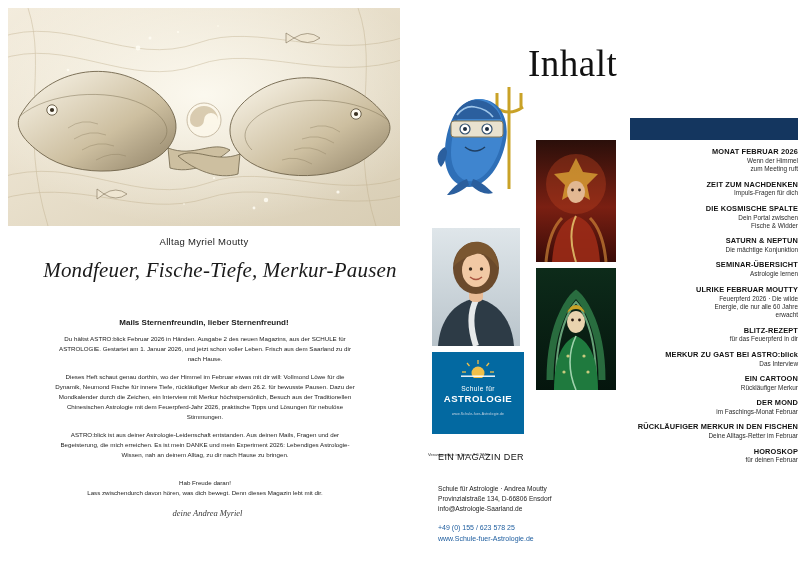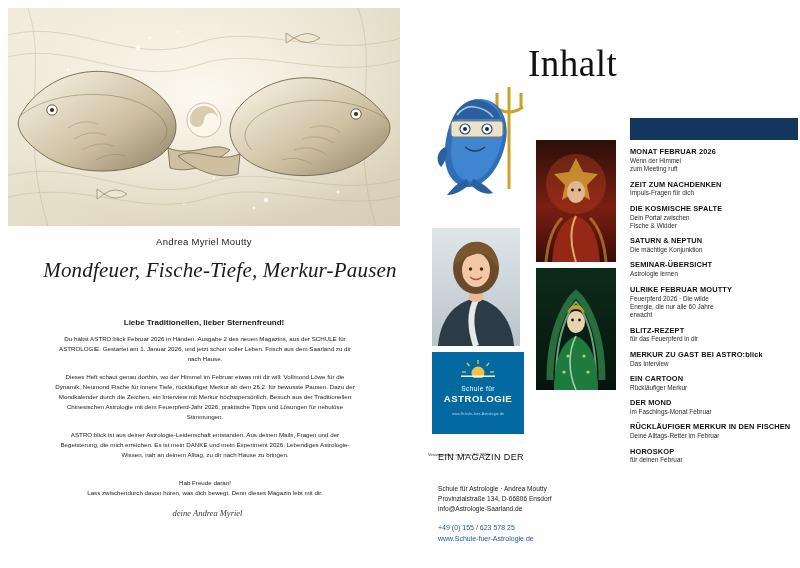--- a/index.html
+++ b/index.html
@@ -122,21 +122,21 @@
     position: absolute; left: 30px; top: 484px; width: 190px;
     font-size: 6.6px; line-height: 1.5; color: #1c1c1c;
   }
   .imprint-phone {
     position: absolute; left: 30px; top: 522px; width: 200px;
     font-size: 7px; line-height: 1.6; color: #1c5c9e;
   }
 
   
   .toc {
-    position: absolute; left: 222px; top: 148px; width: 168px;
+    position: absolute; left: 222px; top: 148px; width: 168px; text-align: right;
   }
   .toc-item { margin-bottom: 7.0px; }
   .toc-item .t {
     font-size: 7.4px; font-weight: bold; color: #111;
     letter-spacing: .15px; line-height: 1.2;
   }
   .toc-item .s {
     font-size: 6.4px; color: #2b2b2b; line-height: 1.3;
   }
 </style>
@@ -228,23 +228,23 @@
         <g fill="#fffdf0">
           <circle cx="170" cy="24" r="1"></circle>
             <circle cx="210" cy="18" r=".8"></circle>
           <circle cx="188" cy="60" r=".7"></circle>
             <circle cx="206" cy="170" r=".9"></circle>
           <circle cx="176" cy="196" r=".7"></circle>
         </g>
       </svg>
     </div>
 
-    <div class="author-line">Andrea Myriel Moutty</div>
+    <div class="author-line">Alltag Myriel Moutty</div>
     <div class="headline">Mondfeuer, Fische-Tiefe, Merkur-Pausen</div>
-    <div class="greeting">Liebe Traditionellen, lieber Sternenfreund!</div>
+    <div class="greeting">Mails Sternenfreundin, lieber Sternenfreund!</div>
 
     <div class="body-copy" id="para1">Du hältst ASTRO:blick Februar 2026 in Händen. Ausgabe 2 des neuen Magazins, aus der SCHULE für ASTROLOGIE. Gestartet am 1. Januar 2026, und jetzt schon voller Leben. Frisch aus dem Saarland zu dir nach Hause.</div>
     <div class="body-copy" id="para2">Dieses Heft schaut genau dorthin, wo der Himmel im Februar etwas mit dir will: Vollmond Löwe für die Dynamik, Neumond Fische für innere Tiefe, rückläufiger Merkur ab dem 26.2. für bewusste Pausen. Dazu der Mondkalender durch die Zeichen, ein Interview mit Merkur höchstpersönlich, Besuch aus der Traditionellen Chinesischen Astrologie mit dem Feuerpferd-Jahr 2026, praktische Tipps und Lösungen für nebulöse Stimmungen.</div>
     <div class="body-copy" id="para3">ASTRO:blick ist aus deiner Astrologie-Leidenschaft entstanden. Aus deinen Mails, Fragen und der Begeisterung, die mich erreichen. Es ist mein DANKE und mein Experiment 2026: Lebendiges Astrologie-Wissen, nah an deinem Alltag, zu dir nach Hause zu bringen.</div>
     <div class="body-copy" id="para4" style="white-space:pre-line;">Hab Freude daran!
 Lass zwischendurch davon hören, was dich bewegt. Denn dieses Magazin lebt mit dir.</div>
 
     <div class="signature">deine Andrea Myriel</div>
   </div>
 

